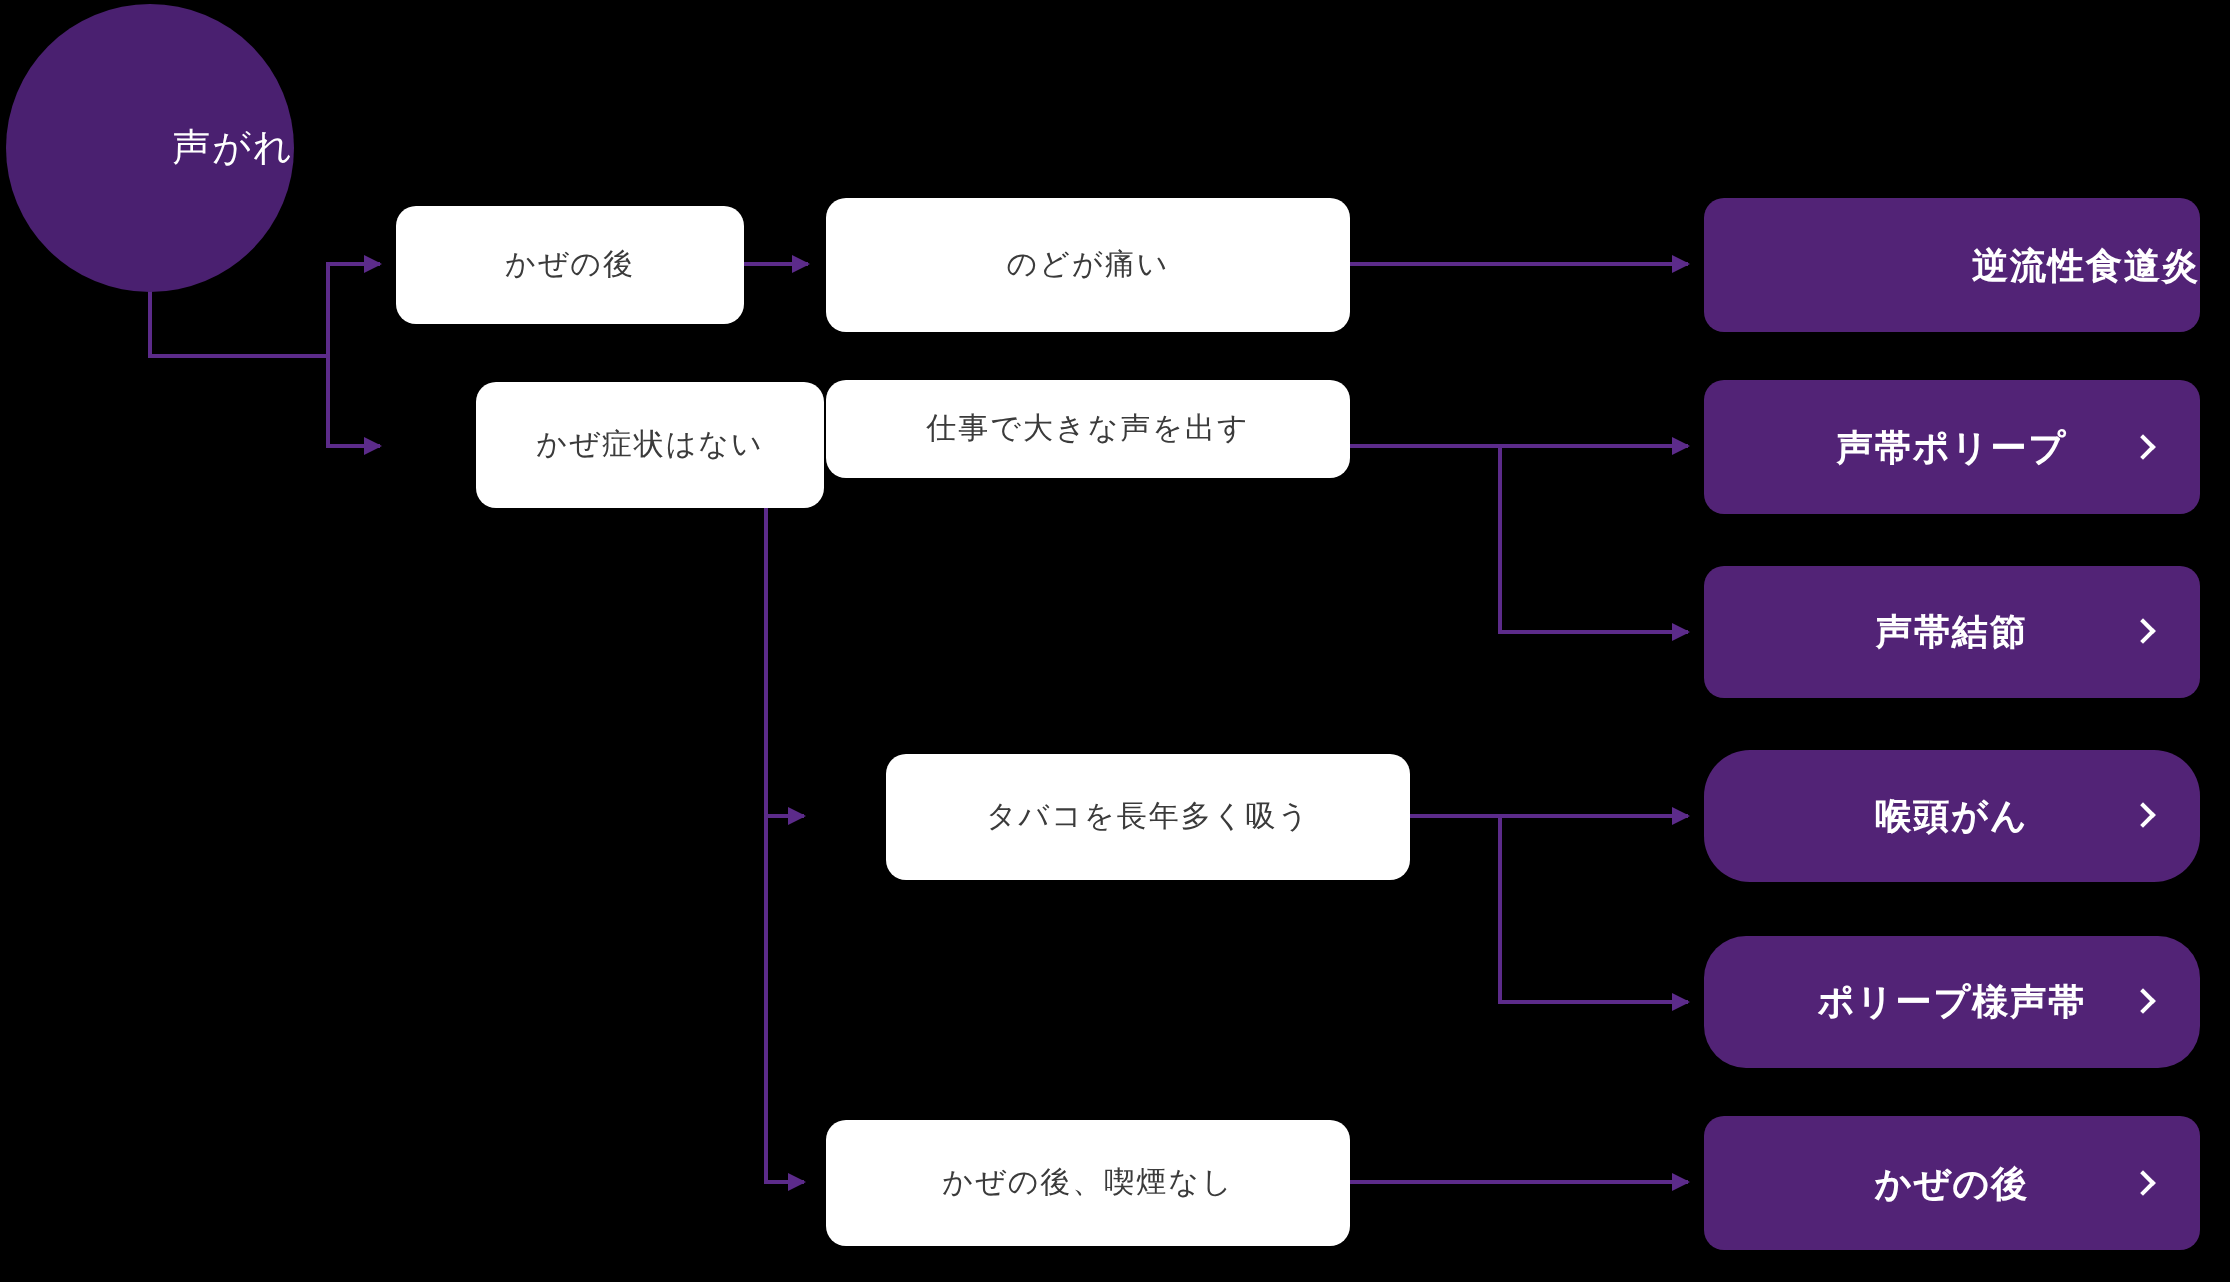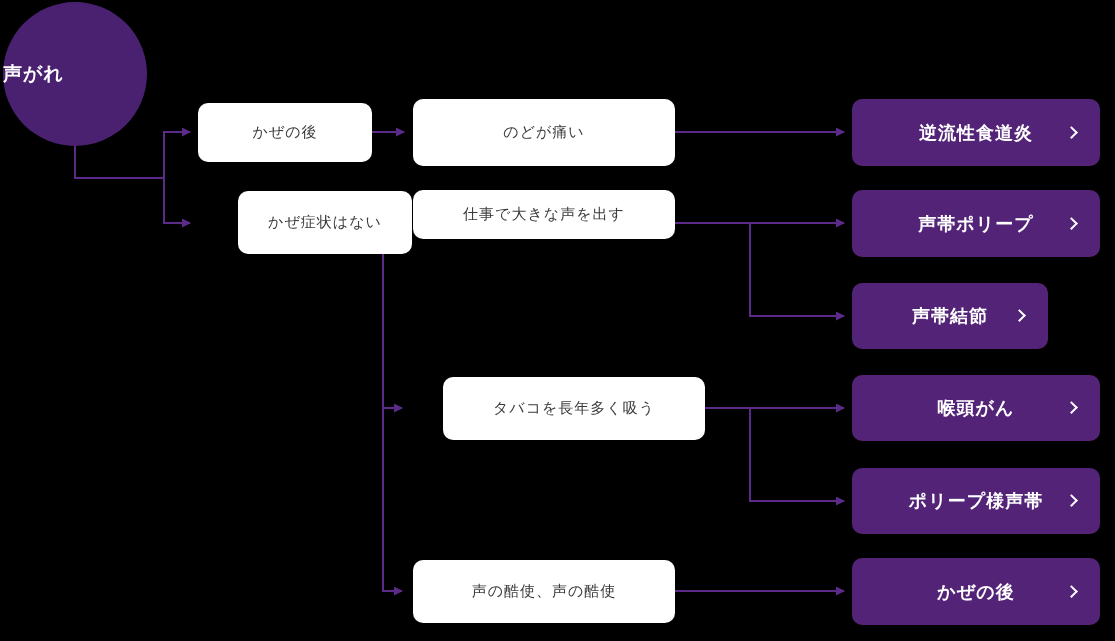--- a/index.html
+++ b/index.html
@@ -7,22 +7,22 @@
     position:relative;
     width:1115px;height:641px;
     background:#000000;
     font-family:"DejaVu Sans","Liberation Sans",sans-serif;
     overflow:hidden;
   }
   .connectors{position:absolute;left:0;top:0;width:1115px;height:641px;}
   .root-circle{
     position:absolute;left:3px;top:2px;width:144px;height:144px;
     border-radius:50%;background:#4A2070;
-    display:flex;align-items:center;justify-content:flex-start;
-    color:#fff;font-weight:bold;font-size:19px;letter-spacing:1px;
+    display:flex;align-items:center;justify-content:flex-end;
+    color:#fff;font-weight:normal;font-size:19px;letter-spacing:1px;
   }
   .node{
     position:absolute;border-radius:10px;
     display:flex;align-items:center;justify-content:center;
     box-sizing:border-box;
   }
   .cond{
     background:#FFFFFF;color:#3B3B3B;
     font-size:15px;letter-spacing:1px;font-weight:400;
   }
@@ -38,25 +38,25 @@
     transform:translateY(-55%) rotate(45deg);
   }
   
   .n-kaze-ato   {left:198px;top:103px;width:174px;height:59px;}
   .n-nodo       {left:413px;top:99px; width:262px;height:67px;align-items:center;}
   .n-kazenashi  {left:198px;top:191px;width:174px;height:63px;margin-left:40px;}
   .n-shigoto    {left:413px;top:190px;width:262px;height:49px;}
   .n-tabako     {left:413px;top:377px;width:262px;height:63px;margin-left:30px;}
   .n-kokushi    {left:413px;top:560px;width:262px;height:63px;}
   
-  .n-gyakuryu   {left:852px;top:99px; width:248px;height:67px;}
+  .n-gyakuryu   {left:852px;top:99px; width:248px;height:67px;justify-content:flex-end;}
   .n-polyp      {left:852px;top:190px;width:248px;height:67px;}
-  .n-kessetsu   {left:852px;top:283px;width:196px;height:66px;}
-  .n-koutougan  {left:852px;top:375px;width:248px;height:66px;}
-  .n-polypyou   {left:852px;top:468px;width:248px;height:66px;}
+  .n-kessetsu   {left:852px;top:283px;width:248px;height:66px;}
+  .n-koutougan  {left:852px;top:375px;width:248px;height:66px;border-radius:23px;}
+  .n-polypyou   {left:852px;top:468px;width:248px;height:66px;border-radius:21px;}
   .n-hankai     {left:852px;top:558px;width:248px;height:67px;}
 </style>
 </head>
 <body>
 
 <div class="stage">
 
   <svg class="connectors" viewBox="0 0 1115 641" xmlns="http://www.w3.org/2000/svg">
     <defs>
       <marker id="arrow" markerWidth="9" markerHeight="9" refX="8" refY="4.5" orient="auto" markerUnits="userSpaceOnUse">
@@ -93,21 +93,21 @@
   <div class="node cond n-kazenashi">
     <span>かぜ症状はない</span>
   </div>
   <div class="node cond n-shigoto">
     <span>仕事で大きな声を出す</span>
   </div>
   <div class="node cond n-tabako">
     <span>タバコを長年多く吸う</span>
   </div>
   <div class="node cond n-kokushi">
-    <span>声の酷使、声の酷使</span>
+    <span>かぜの後、喫煙なし</span>
   </div>
 
   <div class="node disease n-gyakuryu">
     <span>逆流性食道炎</span>
     <span class="chevron"></span>
   </div>
   <div class="node disease n-polyp">
     <span>声帯ポリープ</span>
     <span class="chevron"></span>
   </div>

